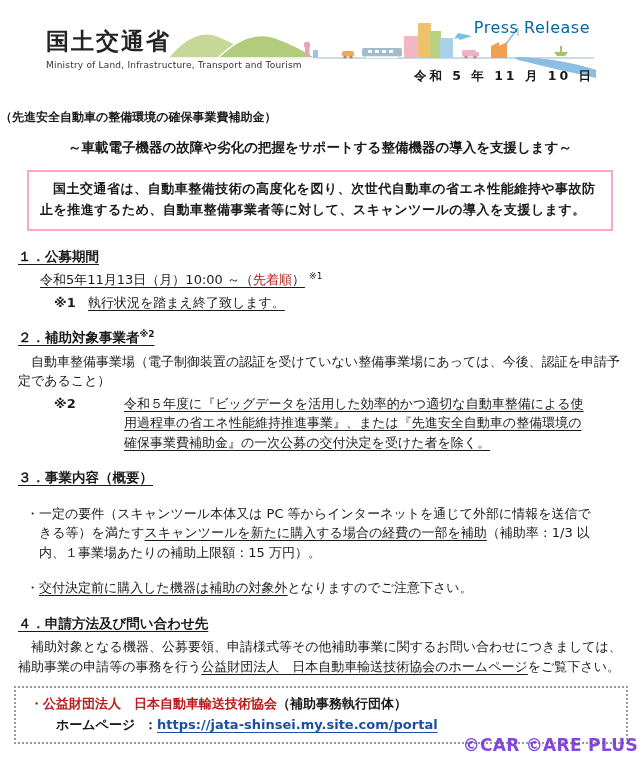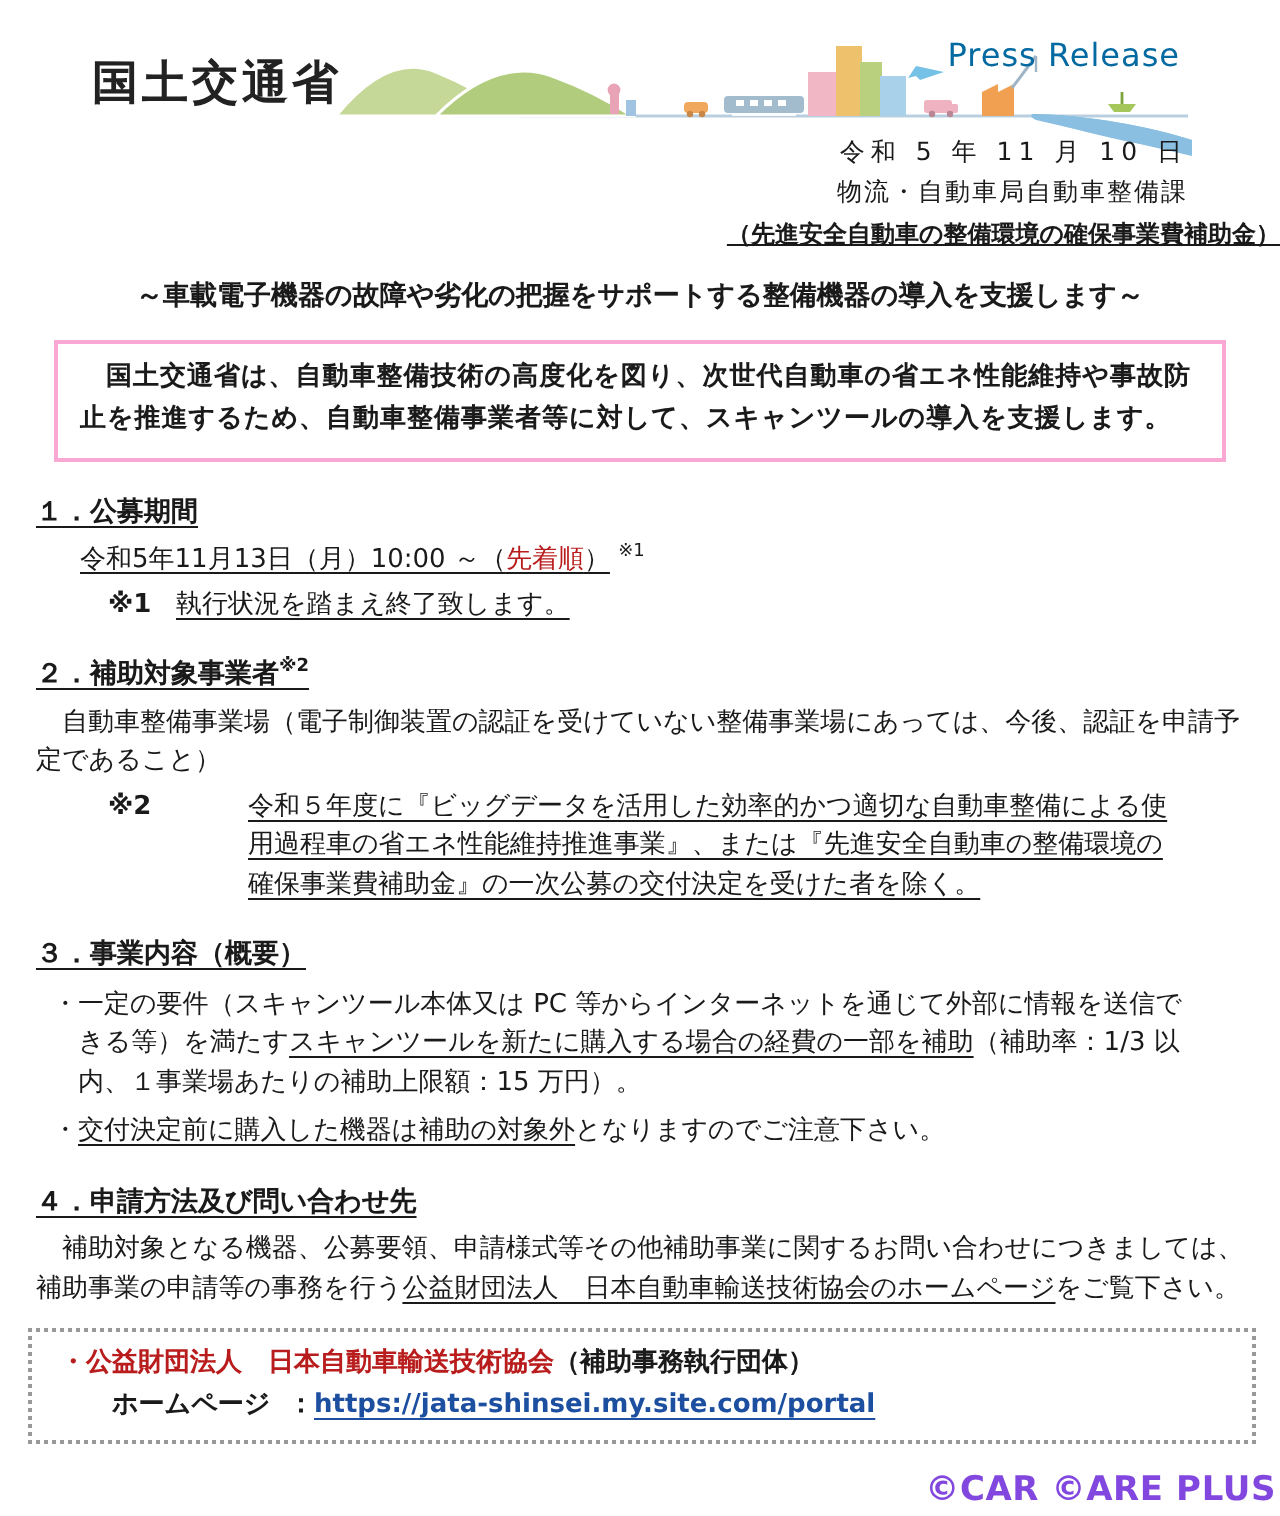--- a/index.html
+++ b/index.html
@@ -10,65 +10,66 @@
     font-family:"DejaVu Sans","Liberation Sans",sans-serif;
     color:#1a1a1a;
   }
   
   .header { position:relative; height:106px; }
   .logo-block { position:absolute; left:46px; top:26px; }
   .ministry-ja { font-size:23px; font-weight:bold; letter-spacing:2px; color:#222; }
   .ministry-en { font-size:9px; color:#333; margin-top:3px; letter-spacing:0.2px; }
   .illustration { position:absolute; left:166px; top:12px; }
   .press-release { position:absolute; right:50px; top:18px; font-size:16px; color:#0369a1; letter-spacing:0.5px; }
-  .date-block { position:absolute; right:46px; top:68px; text-align:right; font-weight:normal; }
+  .date-block { position:absolute; right:46px; top:68px; text-align:center; font-weight:bold; }
   .date-line { font-size:12.5px; letter-spacing:3px; }
   .dept-line { font-size:12.5px; letter-spacing:1px; margin-top:3px; }
   
   .title-main { text-align:center; font-size:17px; font-weight:bold; margin-top:10px; letter-spacing:1px; }
-  .title-sub  { text-align:right; font-size:12px; font-weight:bold; margin-top:3px;text-decoration:underline; }
+  .title-sub  { text-align:left; font-size:12px; font-weight:bold; margin-top:3px; }
   .tagline    { text-align:center; font-size:13.5px; font-weight:bold; margin-top:13px; }
   .summary-box {
     margin:13px 27px 0; border:2px solid #f9a8d4; padding:7px 11px 8px;
     font-size:13px; font-weight:bold; line-height:1.6; text-indent:1em; letter-spacing:0.5px;
   }
   
   .content { padding:0 18px; font-size:13px; line-height:1.5; }
   .sec { margin-top:15px; }
   .sec-h { font-weight:bold; font-size:13.5px; text-decoration:underline; text-underline-offset:3px; display:inline-block; }
   .u { text-decoration:underline; text-underline-offset:3px; }
   .red { color:#b91c1c; }
   .sup { font-size:9px; vertical-align:super; }
   .indent1 { margin-left:22px; margin-top:4px; }
   .note-row { display:flex; margin-top:3px; }
   .note-label { flex:0 0 34px; font-weight:bold; }
   .note-text { flex:1; }
   .s2-body { margin-top:4px; text-indent:1em; }
   .note2-row { display:flex; margin-top:3px; margin-left:36px; }
   .note2-row .note-text { max-width:470px;margin-left:36px; }
-  .bullet-para { margin-left:8px; padding-left:13px; text-indent:-13px; margin-top:5px; max-width:575px; }
+  .bullet-para { margin-left:8px; padding-left:13px; text-indent:-13px; margin-top:16px; max-width:575px; }
   .s4-body { margin-top:4px; text-indent:1em; }
   
   .contact-box {
     margin:10px 12px 0 14px; border:2px dotted #999; padding:6px 10px 7px 14px;
     font-size:13px; font-weight:bold; line-height:1.55;
   }
   .cb-line2, .cb-line3 { margin-left:26px; }
   .cb-label { display:inline-block; width:88px; }
   .link { color:#1d4fa0; text-decoration:underline; text-underline-offset:3px; }
   .watermark { position:absolute; right:2px; bottom:3px; font-size:17px; font-weight:bold; color:#6d28d9; letter-spacing:0.3px; opacity:0.85; }
 </style>
 </head>
 <body>
 
 <div class="page">
 
   <div class="header">
     <div class="logo-block">
       <div class="ministry-ja">国土交通省</div>
+      <div class="ministry-en">Ministry of Land, Infrastructure, Transport and Tourism</div>
     </div>
 
     <svg class="illustration" width="431" height="68" viewBox="0 0 431 68">
 
       <line x1="60" y1="46" x2="428" y2="46" stroke="#b9cfdf" stroke-width="1.6"></line>
 
       <path d="M2,46 Q28,14 52,24 Q72,32 92,46 Z" fill="#c6d897" stroke="#ffffff" stroke-width="1.5"></path>
       <path d="M52,46 Q82,16 110,26 Q132,34 150,46 Z" fill="#b2cc7d" stroke="#ffffff" stroke-width="1.5"></path>
 
       <circle cx="141" cy="33" r="3.2" fill="#e9a3b6"></circle>
@@ -106,21 +107,20 @@
       <path d="M350,45 C378,45.5 408,51 430,58 L430,64 C404,61 370,53 350,46 Z" fill="#8abfe1"></path>
 
       <path d="M388,40 h14 l-3,4 h-8 z" fill="#a4c65a"></path>
       <line x1="395" y1="34" x2="395" y2="40" stroke="#7ea43e" stroke-width="1.4"></line>
     </svg>
 
     <div class="press-release">Press Release</div>
 
     <div class="date-block">
       <div class="date-line">令和 5 年 11 月 10 日</div>
-      <div class="dept-line">物流・自動車局自動車整備課</div>
     </div>
   </div>
 
   <div class="title-sub">（先進安全自動車の整備環境の確保事業費補助金）</div>
   <div class="tagline">～車載電子機器の故障や劣化の把握をサポートする整備機器の導入を支援します～</div>
 
   <div class="summary-box">国土交通省は、自動車整備技術の高度化を図り、次世代自動車の省エネ性能維持や事故防止を推進するため、自動車整備事業者等に対して、スキャンツールの導入を支援します。</div>
 
   <div class="content">
 

